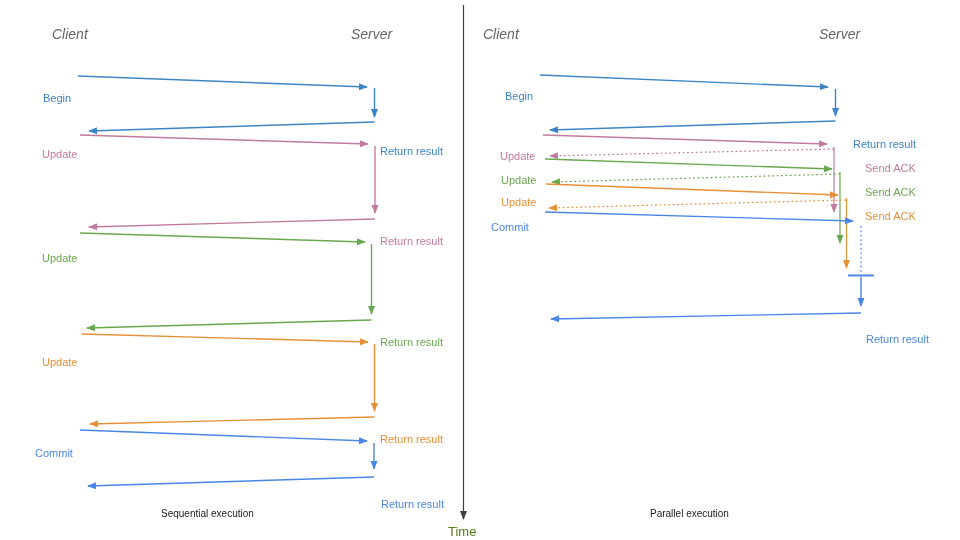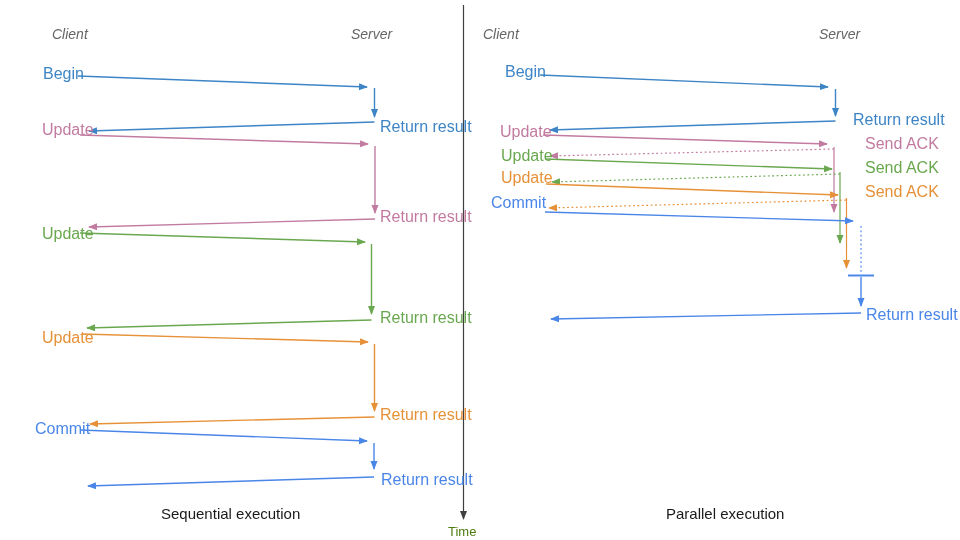--- a/index.html
+++ b/index.html
@@ -1,23 +1,23 @@
 <!DOCTYPE html>
 <html><head>
 <meta charset="utf-8">
 <style>
   html,body{margin:0;padding:0;background:#ffffff;}
   #stage{
     position:relative;width:960px;height:540px;background:#ffffff;overflow:hidden;
     font-family:"Liberation Sans", sans-serif;
   }
   #wires{position:absolute;left:0;top:0;}
-  .lbl{position:absolute;white-space:nowrap;font-size:16px;line-height:14px;}
+  .lbl{position:absolute;white-space:nowrap;font-size:11px;line-height:14px;margin-top:24px;}
   .hdr{position:absolute;white-space:nowrap;font-size:14px;line-height:16px;font-style:italic;color:#666666;}
-  .ttl{position:absolute;white-space:nowrap;font-size:15px;line-height:17px;color:#1a1a1a;}
+  .ttl{position:absolute;white-space:nowrap;font-size:10px;line-height:17px;color:#1a1a1a;}
   .time{position:absolute;white-space:nowrap;font-size:13px;line-height:15px;color:#4d7c0f;}
   .wire{fill:none;stroke-width:1.4;}
   .wire.thin{stroke-width:1.2;}
   .wire.dash{stroke-width:1.2;stroke-dasharray:1.8 2.6;}
   .wire.bar{stroke-width:2;}
   .axisline{stroke-width:1.2;}
 </style>
 </head>
 <body>
 
@@ -135,15 +135,15 @@
 
   <div class="lbl" style="left: 501px; top: 149px; color: rgb(106, 168, 79);">Update</div>
   <div class="lbl" style="left: 865px; top: 161px; color: rgb(106, 168, 79);">Send ACK</div>
 
   <div class="lbl" style="left: 501px; top: 171px; color: rgb(230, 145, 56);">Update</div>
   <div class="lbl" style="left: 865px; top: 185px; color: rgb(230, 145, 56);">Send ACK</div>
 
   <div class="lbl" style="left: 491px; top: 196px; color: rgb(74, 134, 232);">Commit</div>
   <div class="lbl" style="left: 866px; top: 308px; color: rgb(74, 134, 232);">Return result</div>
 
-  <div class="ttl" style="left:666px;top:505px;">Parallel execution</div>
+  <div class="ttl" style="left:650px;top:505px;">Parallel execution</div>
 
 </div>
 
 </body></html>

